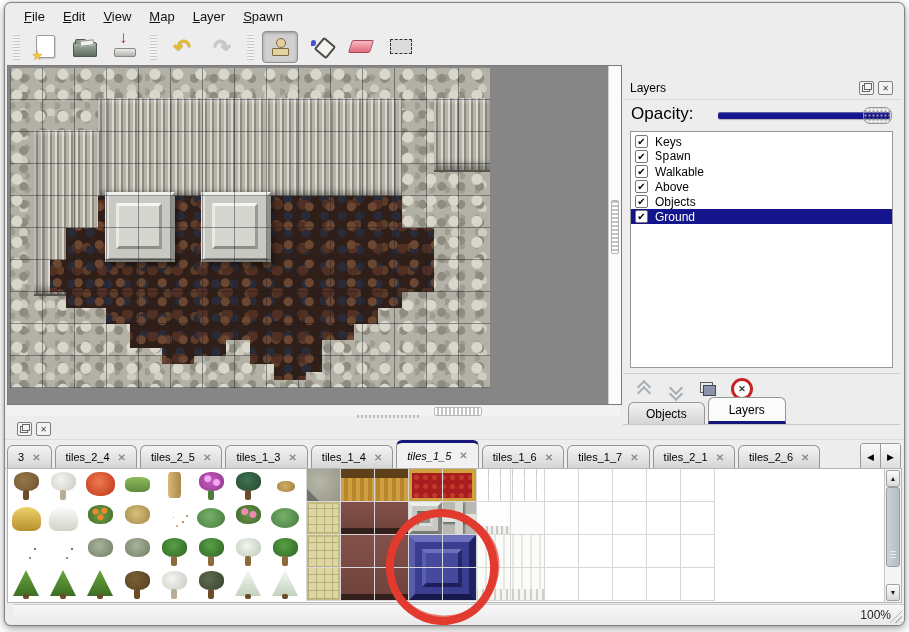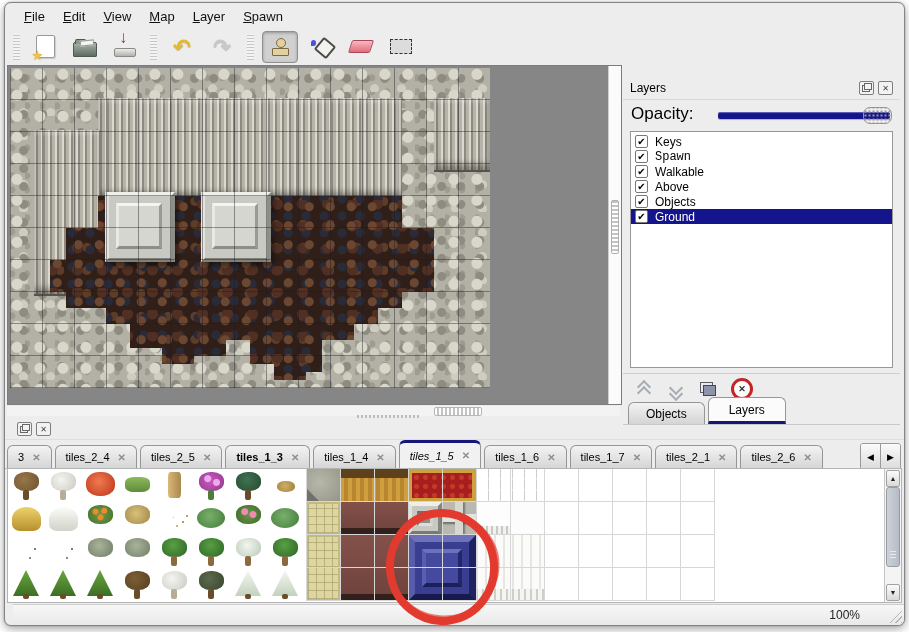--- a/index.html
+++ b/index.html
@@ -185,21 +185,21 @@
   .ft-block-blue::before{content:"";position:absolute;inset:7px;background:#454a9e;border-top:4px solid #6d71bc;border-left:4px solid #5a5eae;border-right:4px solid #23266a;border-bottom:4px solid #1c1f5c;box-sizing:border-box;}
   .ft-block-blue::after{content:"";position:absolute;inset:-7px;background-image:repeating-linear-gradient(0deg,rgba(10,12,60,.55) 0 1px,transparent 1px 33px),repeating-linear-gradient(90deg,rgba(10,12,60,.55) 0 1px,transparent 1px 34px);}
   .tscroll{position:absolute;right:0;top:0;bottom:0;width:16px;background:#f4f4f4;border-left:1px solid #c6c6c6;}
   .tscroll .btn{position:absolute;left:1px;right:1px;height:15px;background:linear-gradient(#fbfbfb,#d9d9d9);border:1px solid #a2a2a2;border-radius:2px;display:flex;align-items:center;justify-content:center;font-size:7px;color:#222;}
   .tscroll .up{top:1px;} .tscroll .down{bottom:1px;}
   .tscroll .thumb{position:absolute;left:1px;right:1px;top:18px;height:78px;background:linear-gradient(90deg,#cdd2d8,#b6bcc4);border:1px solid #969ca4;border-radius:3px;}
   .tscroll .thumb::after{content:"";position:absolute;left:3px;right:3px;bottom:8px;height:8px;background:repeating-linear-gradient(0deg,#e8eaee 0 1px,transparent 1px 3px);}
   .annotation{position:absolute;left:377px;top:501px;z-index:40;pointer-events:none;}
 
   
-  .statusbar{position:absolute;left:8px;right:0;bottom:0;height:20px;background:linear-gradient(#f7f7f7,#e9e9e9);border-top:1px solid #cdcdcd;display:flex;align-items:center;justify-content:flex-end;padding-right:44px;font-size:12px;color:#222;}
+  .statusbar{position:absolute;left:8px;right:0;bottom:0;height:20px;background:linear-gradient(#f7f7f7,#e9e9e9);border-top:1px solid #cdcdcd;display:flex;align-items:center;justify-content:flex-end;padding-right:13px;font-size:12px;color:#222;}
   .resize-grip{position:absolute;right:2px;bottom:2px;width:17px;height:17px;background:repeating-linear-gradient(135deg,transparent 0 3px,#b5b5b5 3px 4px);clip-path:polygon(100% 0,100% 100%,0 100%);}
 </style>
 </head>
 <body>
 
 <div class="window">
 
   <div class="menubar" id="menubar">
       <div class="menu-item">File</div>
       <div class="menu-item">Edit</div>
@@ -337,21 +337,21 @@
         </div>
         <div class="ttab">
           <div style="display: inline;">tiles_2_4</div>
           <div class="x" style="display: inline;">✕</div>
         </div>
         <div class="ttab">
           <div style="display: inline;">tiles_2_5</div>
           <div class="x" style="display: inline;">✕</div>
         </div>
         <div class="ttab">
-          <div style="display: inline; font-weight: bold;">tiles_1_3</div>
+          <div style="display: inline;">tiles_1_3</div>
           <div class="x" style="display: inline;">✕</div>
         </div>
         <div class="ttab">
           <div style="display: inline;">tiles_1_4</div>
           <div class="x" style="display: inline;">✕</div>
         </div>
         <div class="ttab active">
           <div style="display: inline; font-style: italic;">tiles_1_5</div>
           <div class="x" style="display: inline;">✕</div>
         </div>

